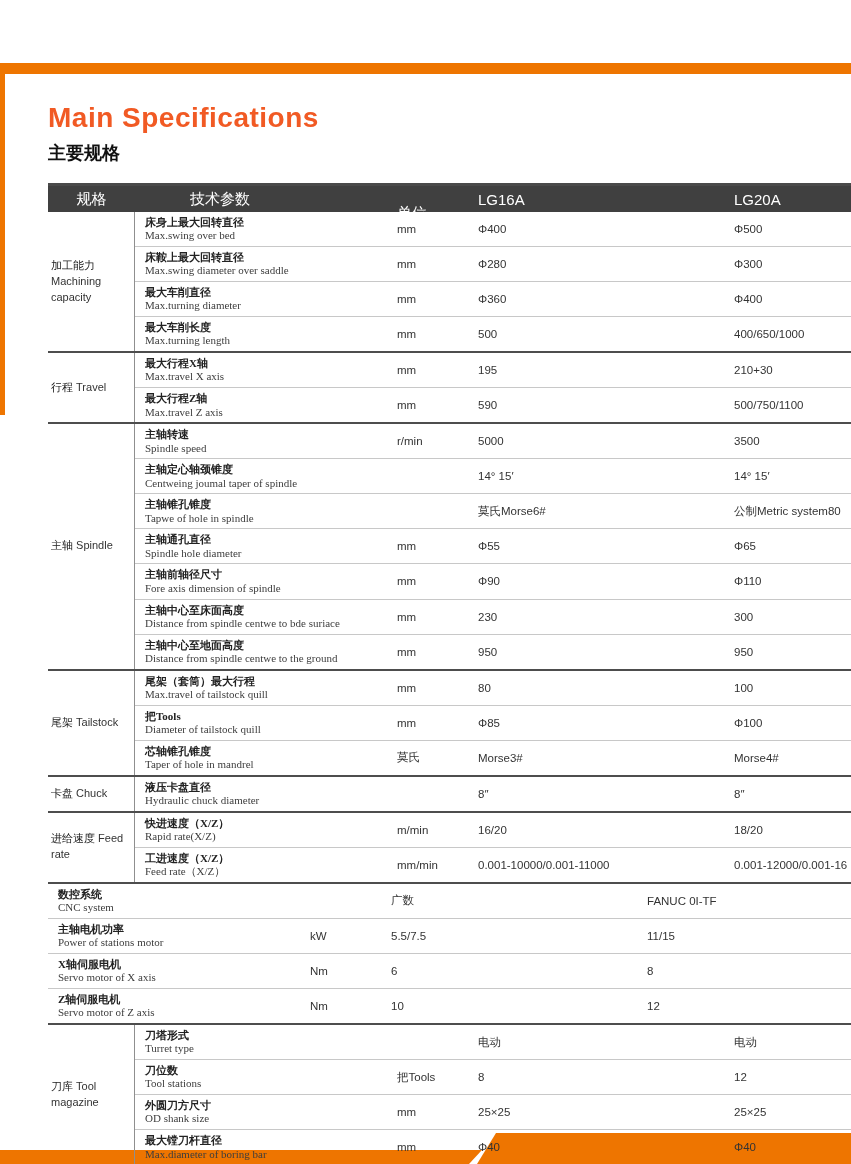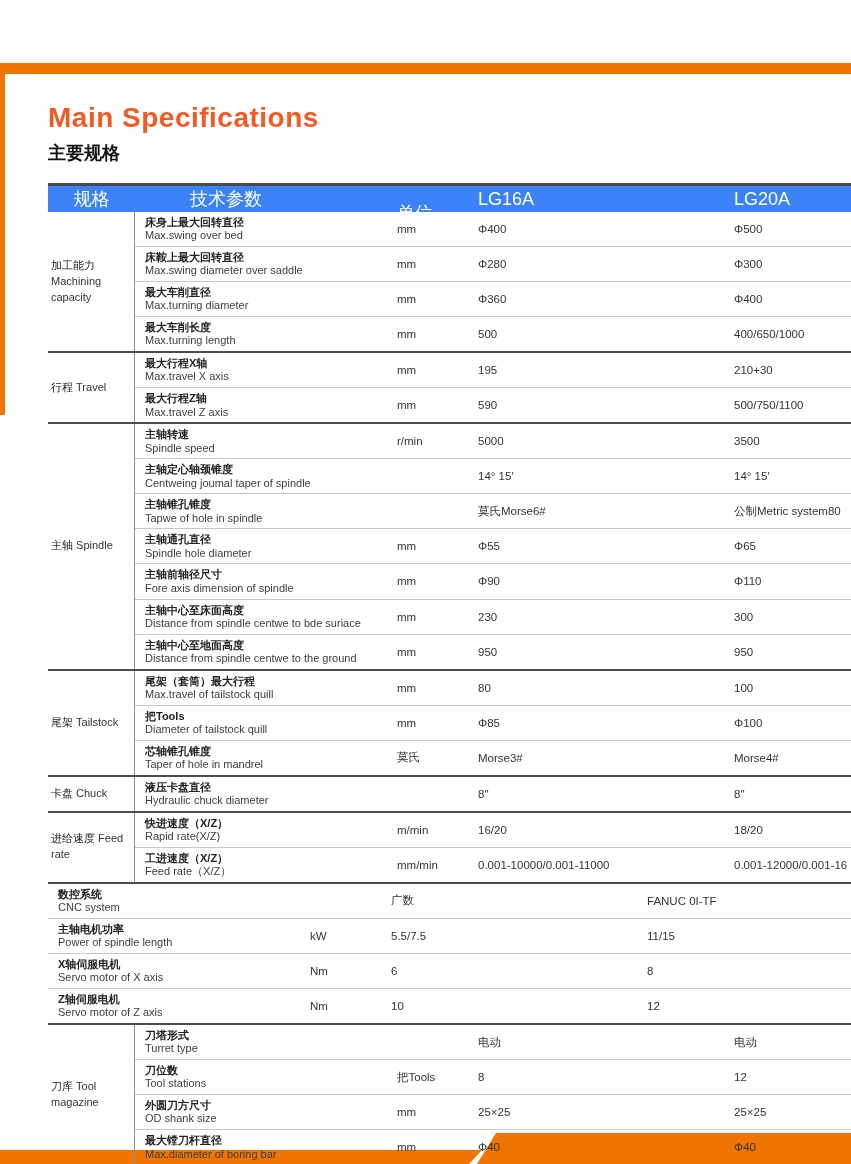--- a/index.html
+++ b/index.html
@@ -14,37 +14,37 @@
   .deco-strip { position:absolute; left:0; top:1150px; width:482px; height:14px; background:#ee7500;
                 clip-path:polygon(0 0, 100% 0, calc(100% - 13px) 100%, 0 100%); }
   .deco-block { position:absolute; left:477px; top:1133px; width:374px; height:31px; background:#ee7500;
                 clip-path:polygon(19px 0, 100% 0, 100% 100%, 0 100%); }
   
   .title-en { position:absolute; left:48px; top:102px; font-size:28px; font-weight:bold;
               color:#f15a24; letter-spacing:0.5px; }
   .title-zh { position:absolute; left:48px; top:141px; font-size:18px; font-weight:bold; color:#111; }
   
   .spec-table { position:absolute; left:48px; top:183px; width:803px; }
-  .thead { display:flex; align-items:center; height:29px; background:#3b82f6;
-           border-top:3px solid #4a4a4a; color:#fff; font-size:18px; }
+  .thead { display:flex; align-items:center; height:29px; background:#404040;
+           border-top:3px solid #4a4a4a; color:#fff; font-size:15px; }
   .hc1 { width:87px;  text-align:center; }
   .hc2 { width:260px; padding-left:55px; }
   .hc3 { width:81px;  padding-left:2px;margin-top:28px; }
   .hc4 { width:256px; padding-left:2px; }
   .hc5 { flex:1;      padding-left:2px; }
 
   .tgroup { display:flex; }
   .tgroup + .tgroup { border-top:2px solid #4d4d4d; }
   .cell-cat { width:87px; display:flex; align-items:center; padding:3px 2px 3px 3px;
               font-size:11px; line-height:1.45; color:#222; border-right:1px solid #8f8f8f; }
   .cat-en { color:#333;margin-top:12px; }
   .rows { flex:1; display:flex; flex-direction:column; }
   .trow { display:flex; align-items:center; min-height:31px; }
   .trow + .trow { border-top:1px solid #c8c8c8; }
-  .cell-param { width:260px; padding:3px 4px 3px 10px; }
+  .cell-param { width:260px; padding:3px 4px 3px 10px;font-family:Liberation Serif, serif; }
   .param-zh { font-size:11px; font-weight:600; color:#222; line-height:1.3; }
   .param-en { font-size:11px; color:#3d3d3d; line-height:1.25; }
   .cell-unit { width:81px;  font-size:11.5px; color:#333; padding-left:2px; }
   .cell-v1   { width:256px; font-size:11.5px; color:#333; padding-left:2px; }
   .cell-v2   { flex:1; font-size:11.5px; color:#333; padding-left:2px; white-space:nowrap; }
 </style>
 </head>
 <body>
 
 <div class="page">
@@ -286,21 +286,21 @@
                 <div class="param-zh">数控系统</div>
                 <div class="param-en">CNC system</div>
               </div>
               <div class="cell-unit"></div>
               <div class="cell-v1">广数</div>
               <div class="cell-v2">FANUC 0I-TF</div>
             </div>
             <div class="trow">
               <div class="cell-param">
                 <div class="param-zh">主轴电机功率</div>
-                <div class="param-en">Power of spindle length</div>
+                <div class="param-en">Power of stations motor</div>
               </div>
               <div class="cell-unit">kW</div>
               <div class="cell-v1">5.5/7.5</div>
               <div class="cell-v2">11/15</div>
             </div>
             <div class="trow">
               <div class="cell-param">
                 <div class="param-zh">X轴伺服电机</div>
                 <div class="param-en">Servo motor of X axis</div>
               </div>

